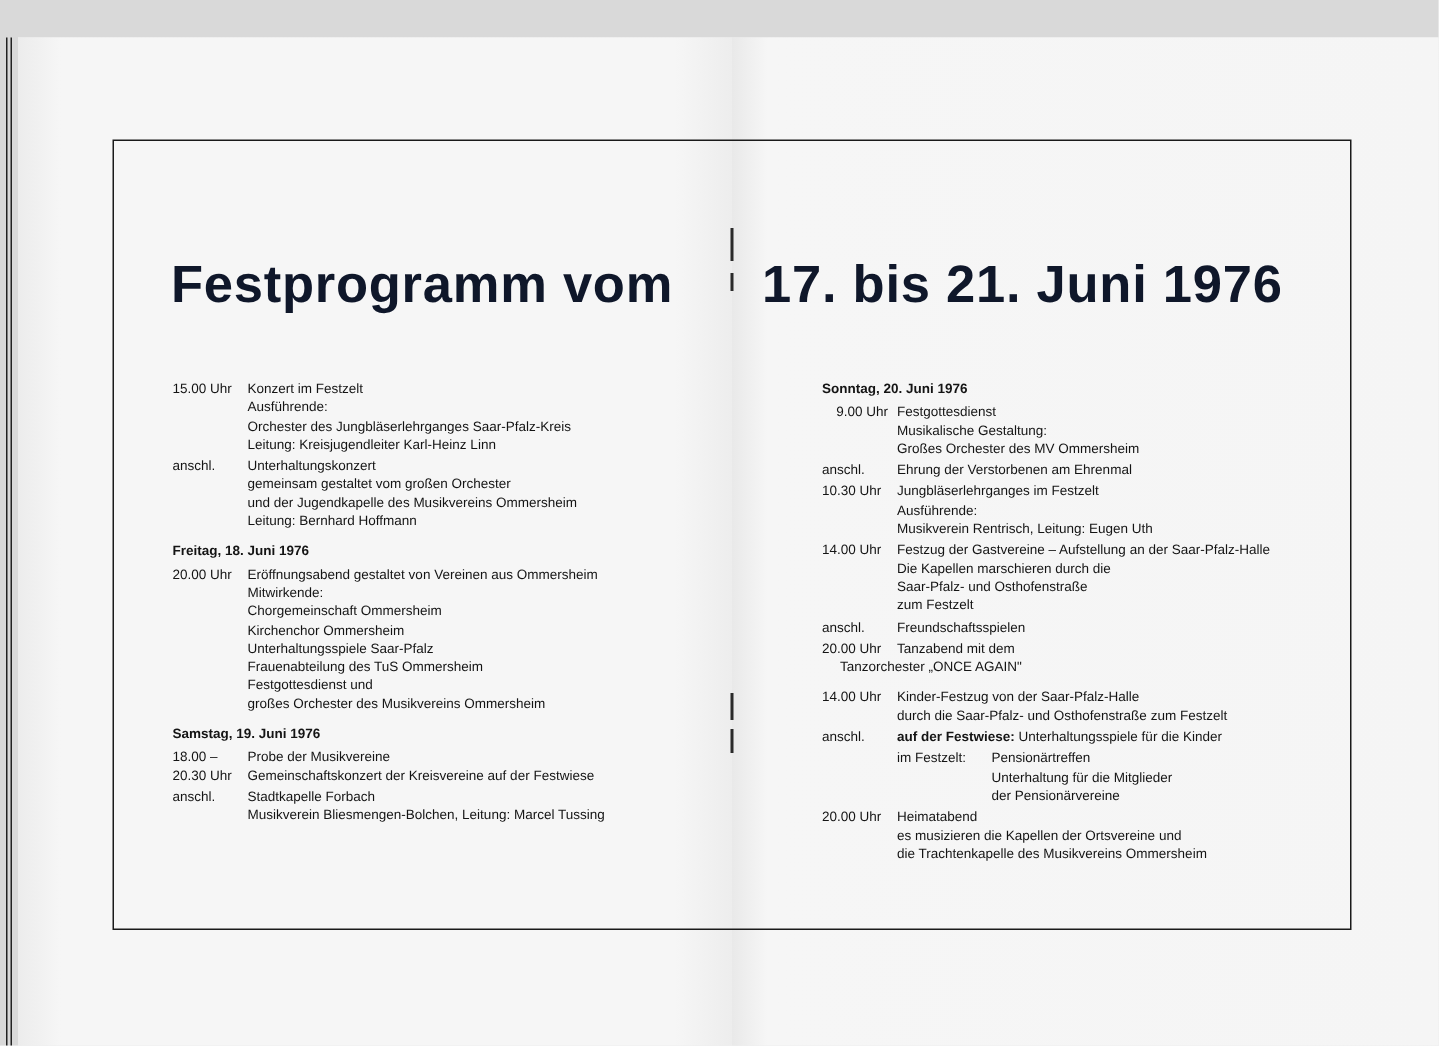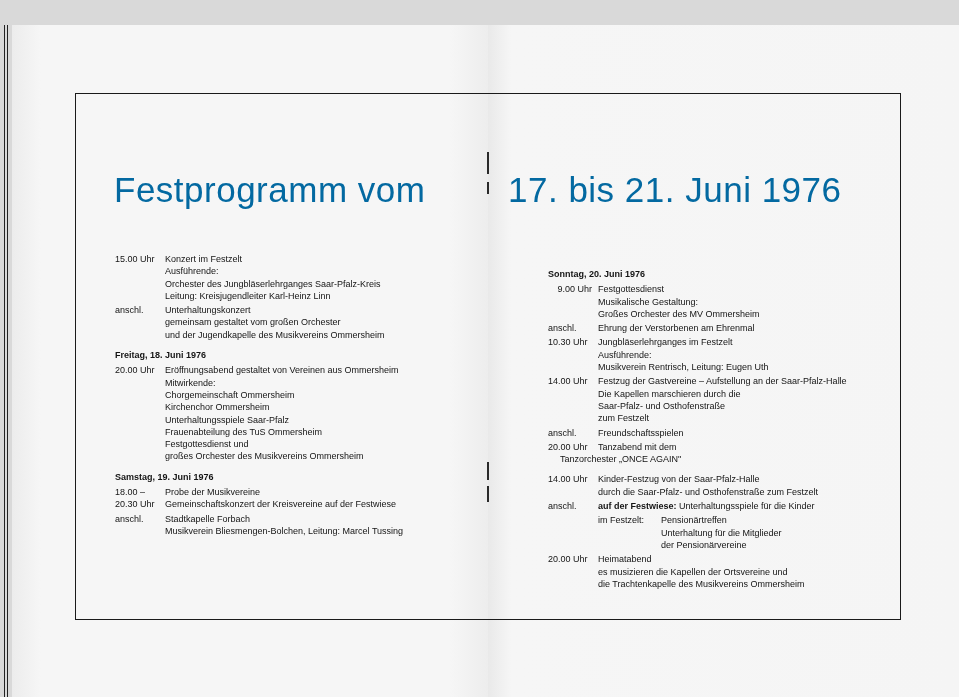--- a/index.html
+++ b/index.html
@@ -28,22 +28,22 @@
     position:absolute; top:0; bottom:0; width:1px; background:#222;
   }
   .frame {
     position:absolute; left:75px; top:93px; width:826px; height:527px;
     border:1.5px solid #1a1a1a; box-sizing:border-box;
   }
   .spine-mark {
     position:absolute; left:487px; width:2px; background:#2a2a2a;
   }
   .title {
-    position:absolute; top:170px; font-size:35px; font-weight:normal;
-    letter-spacing:0.5px; white-space:nowrap; color:#0369a1;
+    position:absolute; top:170px; font-size:35px; font-weight:bold;
+    letter-spacing:0.5px; white-space:nowrap; color:#0f172a;
   }
   .col {
     position:absolute; font-size:9px; line-height:12.3px;
   }
   .day-heading {
     font-weight:bold; margin:0 0 3px 0;
   }
   .entry { display:flex; margin-bottom:2px; }
   .time { width:50px; flex:0 0 50px; white-space:nowrap; }
   .time.right { text-align:right; padding-right:6px; box-sizing:border-box; }
@@ -87,20 +87,21 @@
         <div>Orchester des Jungbläserlehrganges Saar-Pfalz-Kreis</div>
         <div>Leitung: Kreisjugendleiter Karl-Heinz Linn</div>
       </div>
     </div>
     <div class="entry">
       <div class="time">anschl.</div>
       <div class="desc">
         <div>Unterhaltungskonzert</div>
         <div>gemeinsam gestaltet vom großen Orchester</div>
         <div>und der Jugendkapelle des Musikvereins Ommersheim</div>
+        <div>Leitung: Bernhard Hoffmann</div>
       </div>
     </div>
   </div>
 
   <div class="day-block">
     <div class="day-heading">Freitag, 18. Juni 1976</div>
     <div class="entry">
       <div class="time">20.00 Uhr</div>
       <div class="desc">
         <div>Eröffnungsabend gestaltet von Vereinen aus Ommersheim</div>
@@ -132,21 +133,21 @@
     <div class="entry">
       <div class="time">anschl.</div>
       <div class="desc">
         <div>Stadtkapelle Forbach</div>
         <div>Musikverein Bliesmengen-Bolchen, Leitung: Marcel Tussing</div>
       </div>
     </div>
   </div>
 </div>
 
-<div class="col" style="left:548px; top:268px; width:340px;">
+<div class="col" style="left:548px; top:253px; width:340px;">
 
   <div class="day-block">
     <div class="day-heading">Sonntag, 20. Juni 1976</div>
     <div class="entry">
       <div class="time right">9.00 Uhr</div>
       <div class="desc">
         <div>Festgottesdienst</div>
         <div>Musikalische Gestaltung:</div>
         <div>Großes Orchester des MV Ommersheim</div>
       </div>

